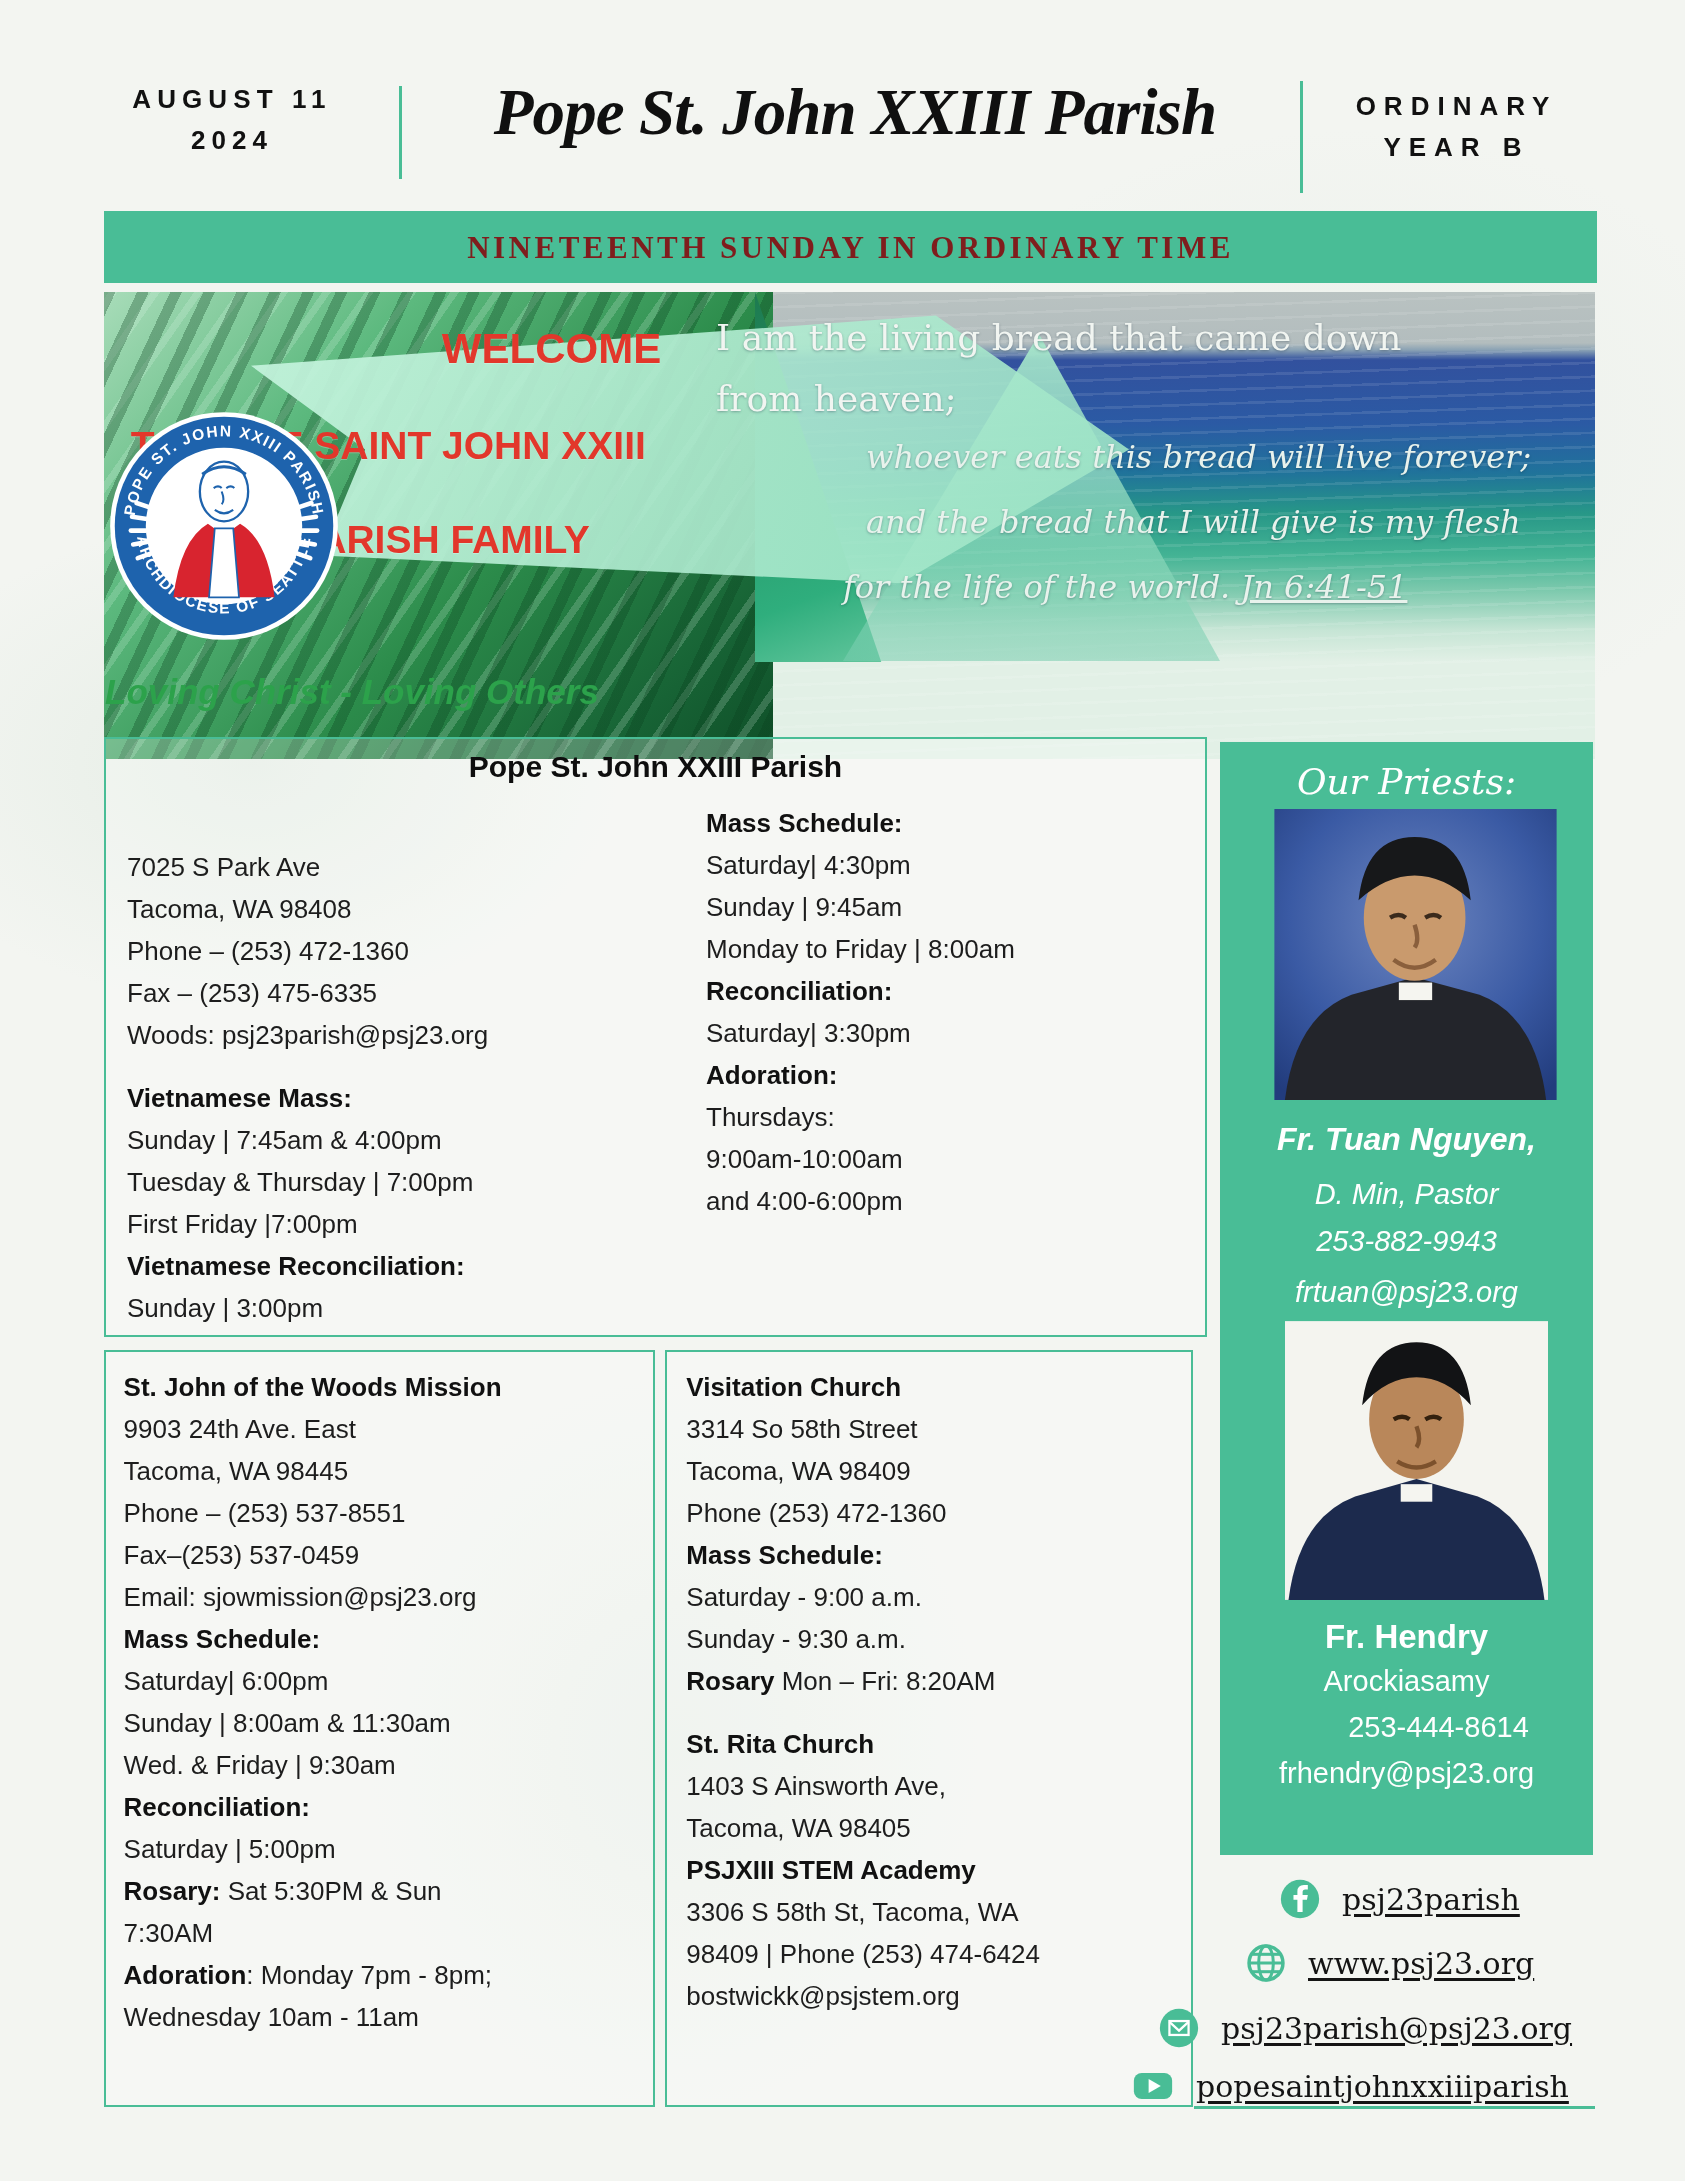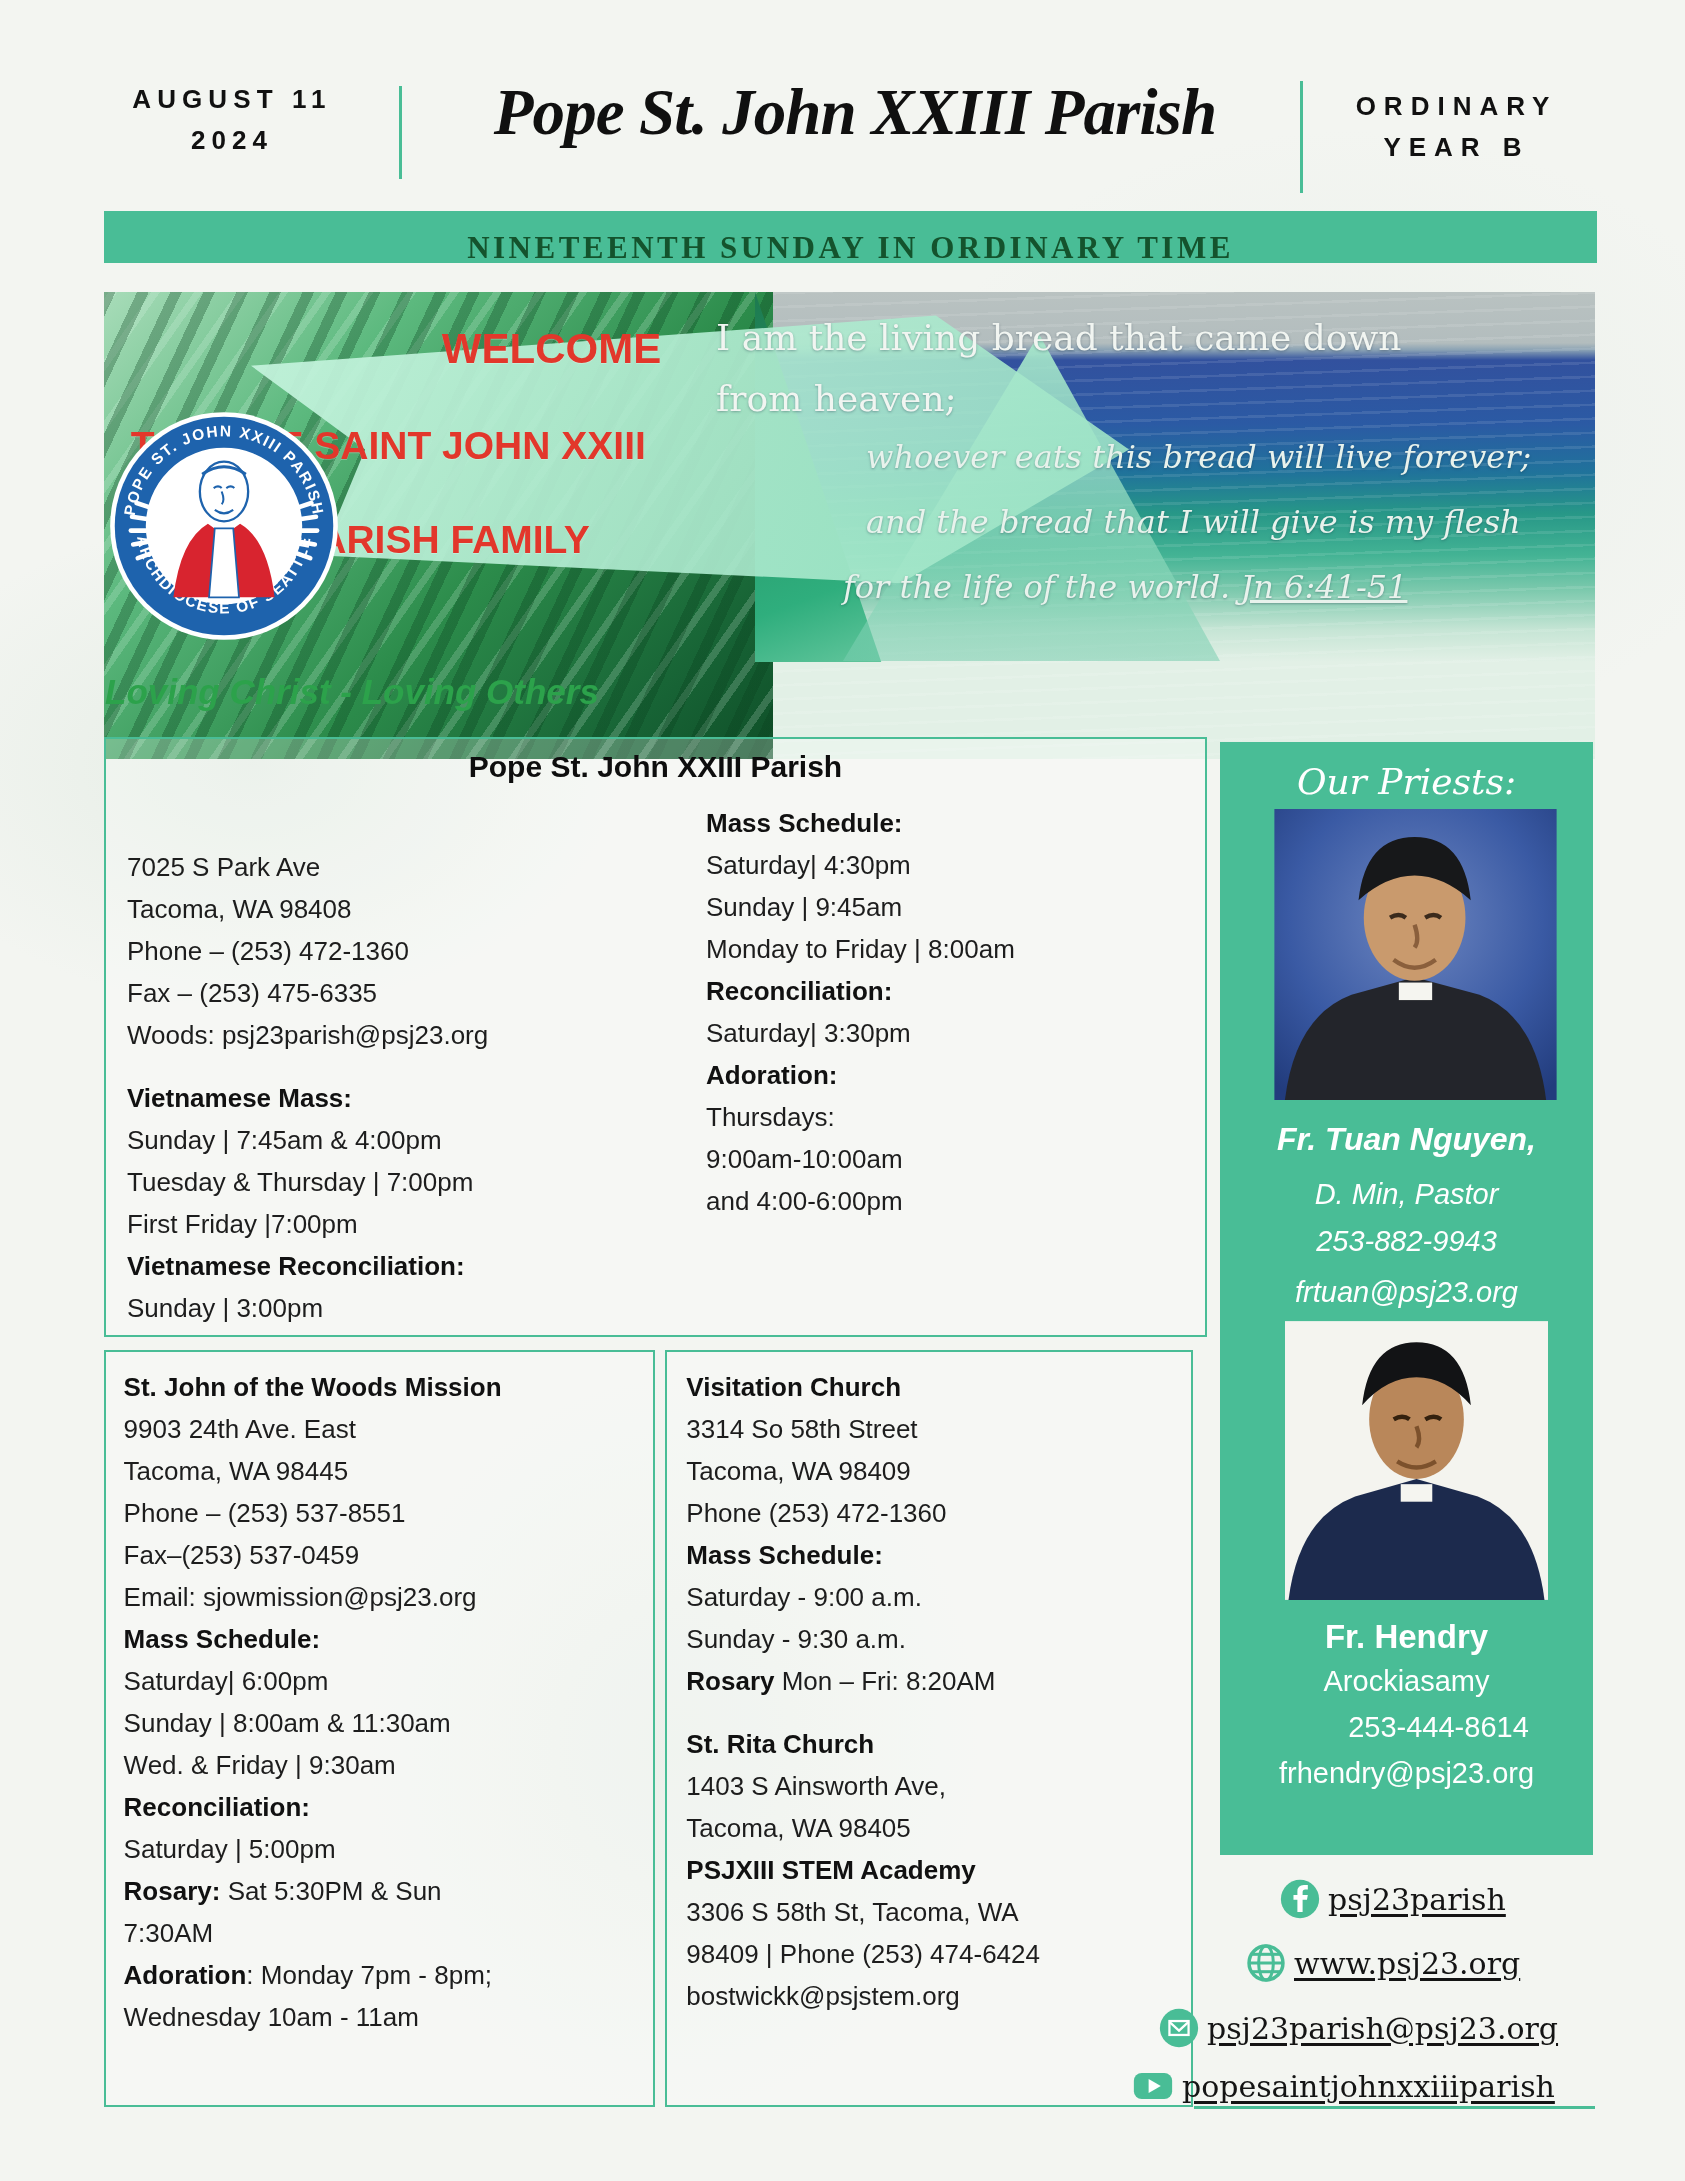--- a/index.html
+++ b/index.html
@@ -24,22 +24,22 @@
   .date-block{position:absolute;left:98px;top:79px;width:268px;text-align:center;
     font-weight:700;font-size:26px;letter-spacing:6.1px;line-height:41px;color:#111;}
   .vdiv1{position:absolute;left:399px;top:86px;width:2.6px;height:93px;background:var(--c-teal);}
   .masthead-title{position:absolute;left:411px;top:75px;width:888px;text-align:center;
     font-family:"Liberation Serif",serif;font-style:italic;font-weight:700;
     font-size:65px;letter-spacing:-0.9px;color:#101010;}
   .vdiv2{position:absolute;left:1300px;top:81px;width:2.6px;height:112px;background:var(--c-teal);}
   .year-block{position:absolute;left:1315px;top:86px;width:283px;text-align:center;
     font-weight:600;font-size:26px;letter-spacing:8px;line-height:41px;color:#111;}
   
-  .banner{position:absolute;left:104px;top:211px;width:1493px;height:52px;background:var(--c-teal);
-    text-align:center;line-height:74px;color:#14532d;font-family:"Liberation Serif",serif;
+  .banner{position:absolute;left:104px;top:211px;width:1493px;height:72px;background:var(--c-teal);
+    text-align:center;line-height:74px;color:#7f1d1d;font-family:"Liberation Serif",serif;
     font-weight:700;font-size:31px;letter-spacing:3.5px;}
   
   .hero{position:absolute;left:104px;top:292px;width:1491px;height:467px;overflow:hidden;}
   .hero-left{position:absolute;left:0;top:0;width:669px;height:100%;
     background:
       repeating-linear-gradient(115deg, rgba(8,62,28,.30) 0 10.5px, rgba(0,0,0,0) 10.5px 30px),
       repeating-linear-gradient(-55deg, rgba(233,255,242,.18) 0 7px, rgba(0,0,0,0) 7px 35px),
       linear-gradient(135deg,#a8dcb9 0%,#5cb97e 28%,#2c8c4b 58%,#176335 85%,#0f4f28 100%);}
   .hero-right{position:absolute;left:669px;top:0;right:0;bottom:0;
     background:
@@ -96,21 +96,21 @@
   .priest-line{position:absolute;left:0;width:100%;text-align:center;}
   .tuan-name{top:379px;font-size:32px;font-weight:700;font-style:italic;}
   .tuan-title{top:436px;font-size:29px;font-style:italic;}
   .tuan-phone{top:483px;font-size:29px;font-style:italic;}
   .tuan-email{top:534px;font-size:29px;font-style:italic;}
   .hendry-name{top:876px;font-size:33px;font-weight:700;}
   .hendry-line2{top:923px;font-size:29px;}
   .hendry-phone{top:969px;font-size:29px;margin-left:32px;}
   .hendry-email{top:1015px;font-size:29px;}
   
-  .social-row{position:absolute;display:flex;align-items:center;gap:8px;}
+  .social-row{position:absolute;display:flex;align-items:center;gap:22px;}
   .social-row .label{font-family:"DejaVu Serif",serif;font-size:30px;color:#141414;
     text-decoration:underline;text-underline-offset:3.5px;}
   .r-fb{left:1280px;top:1879px;}
   .r-web{left:1246px;top:1943px;}
   .r-mail{left:1159px;top:2008px;}
   .r-yt{left:1132px;top:2066px;}
   .sicon{flex:0 0 auto;display:block;}
 </style>
 </head>
 <body>

